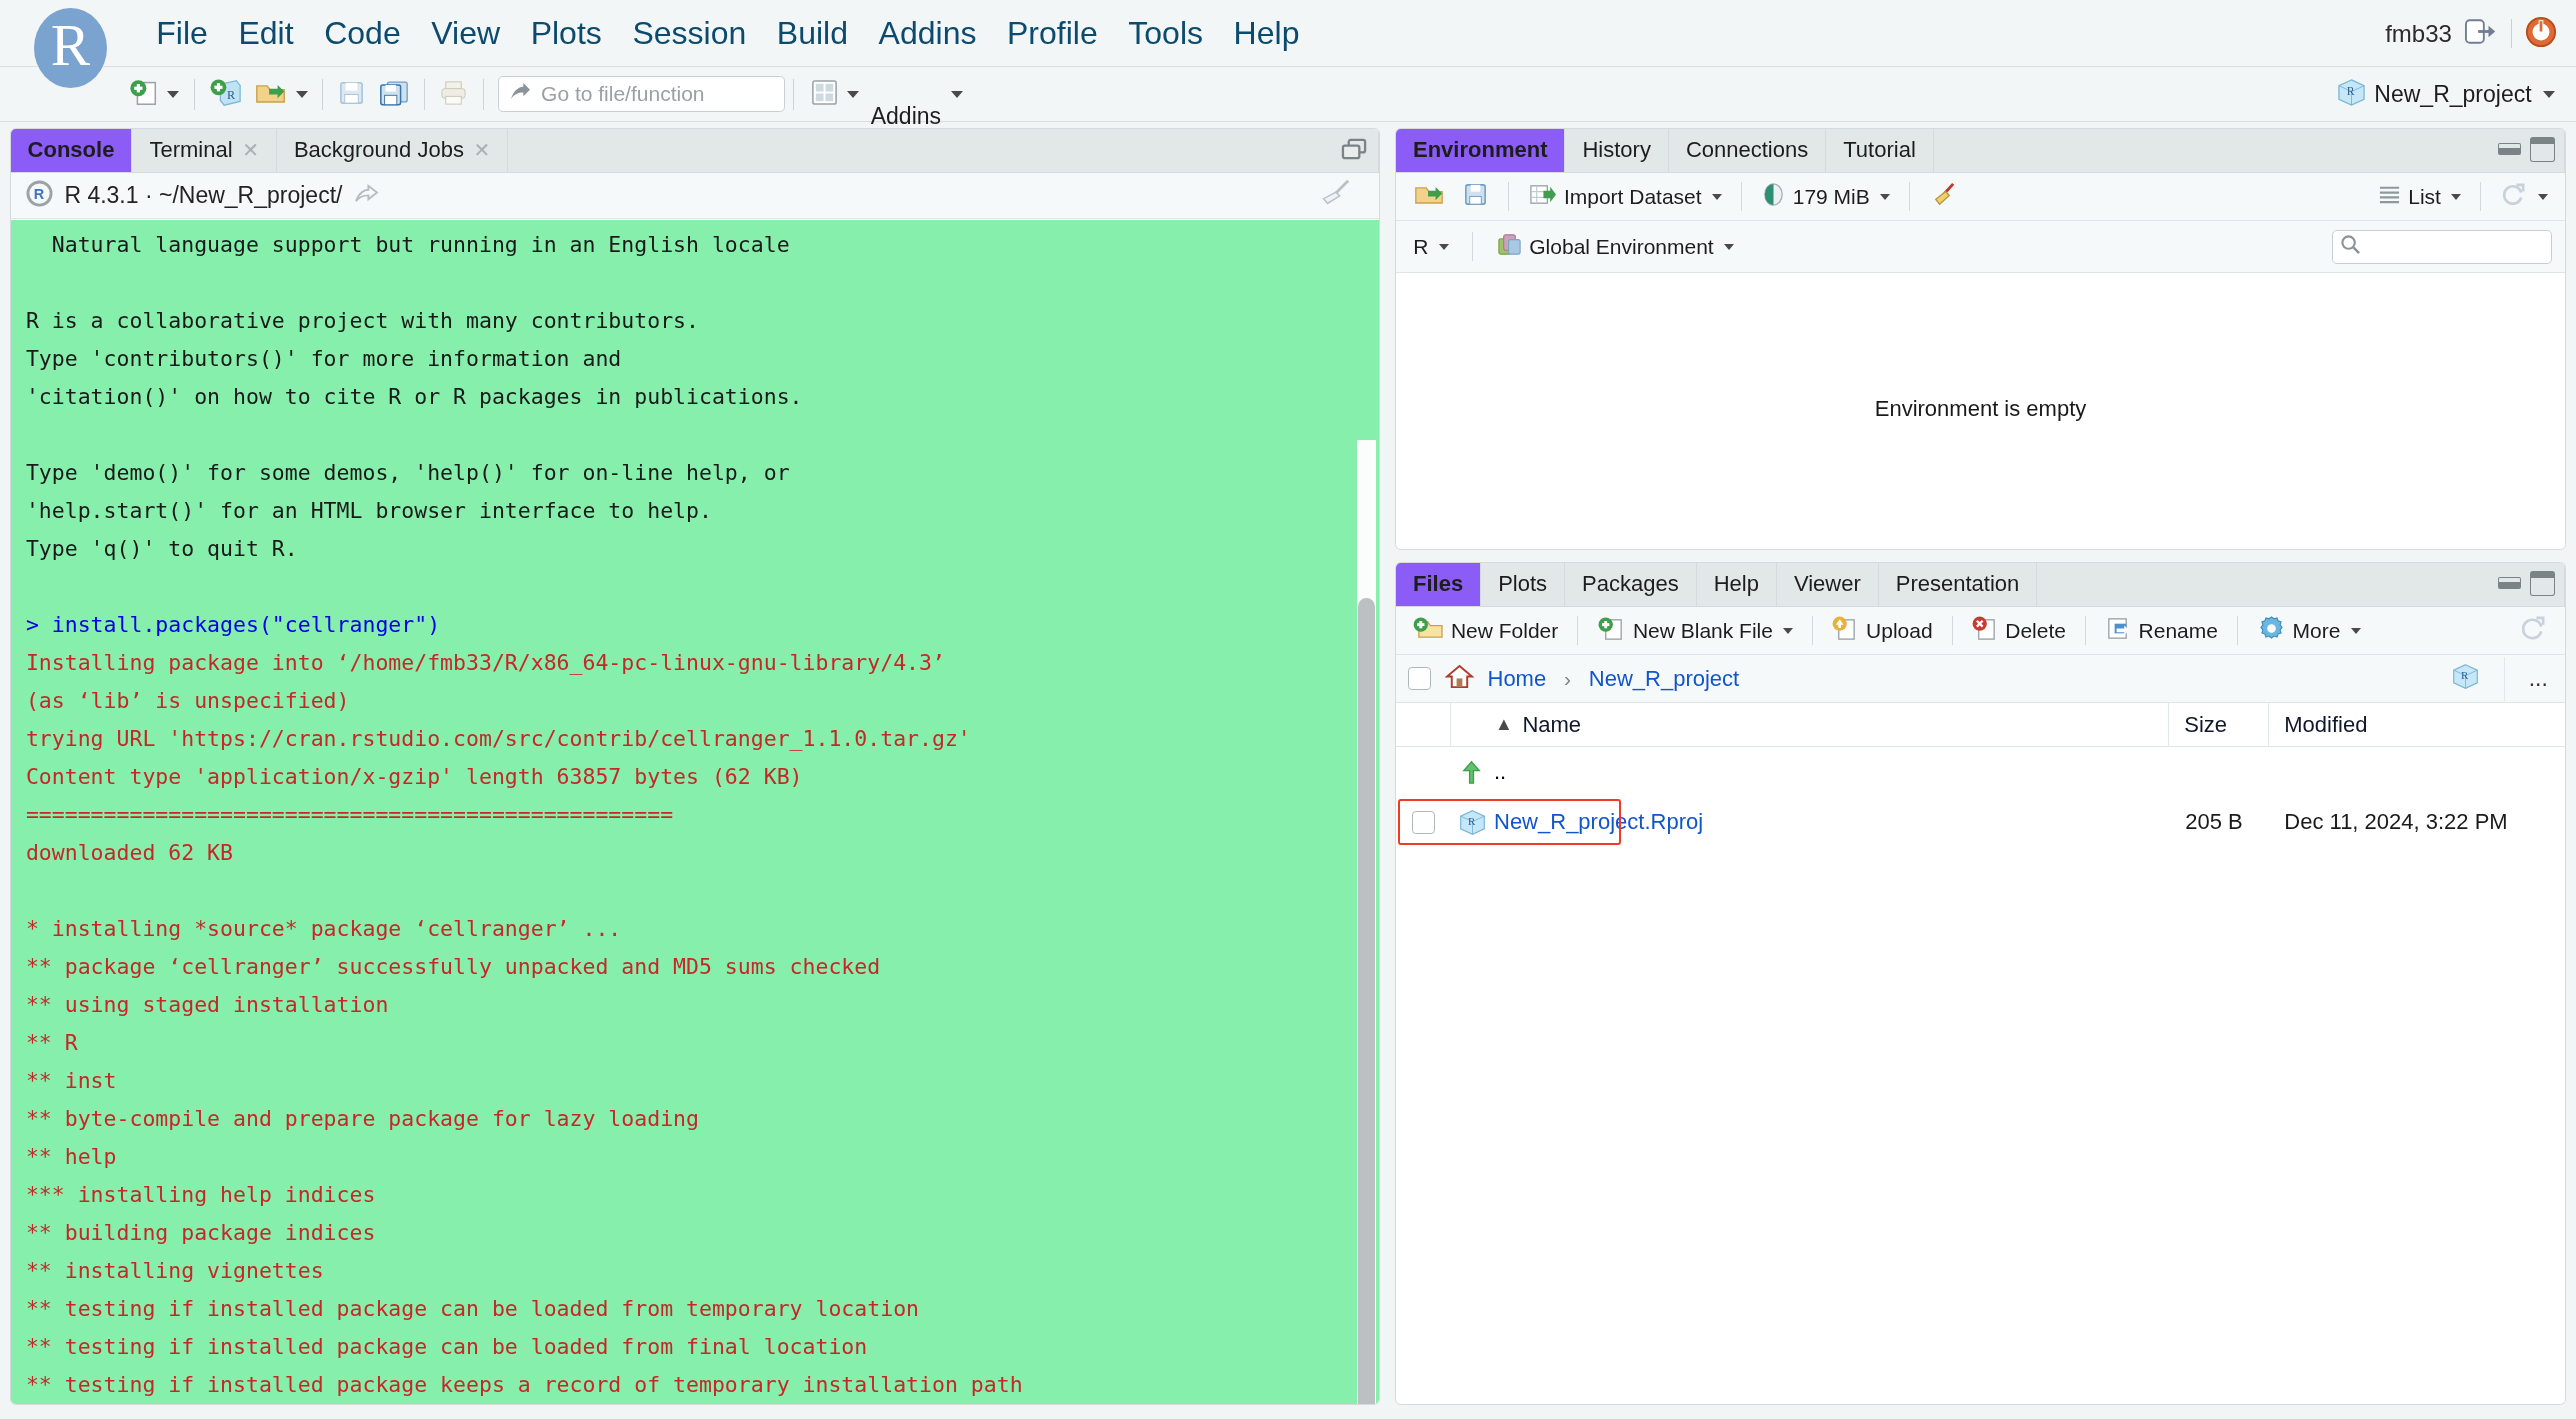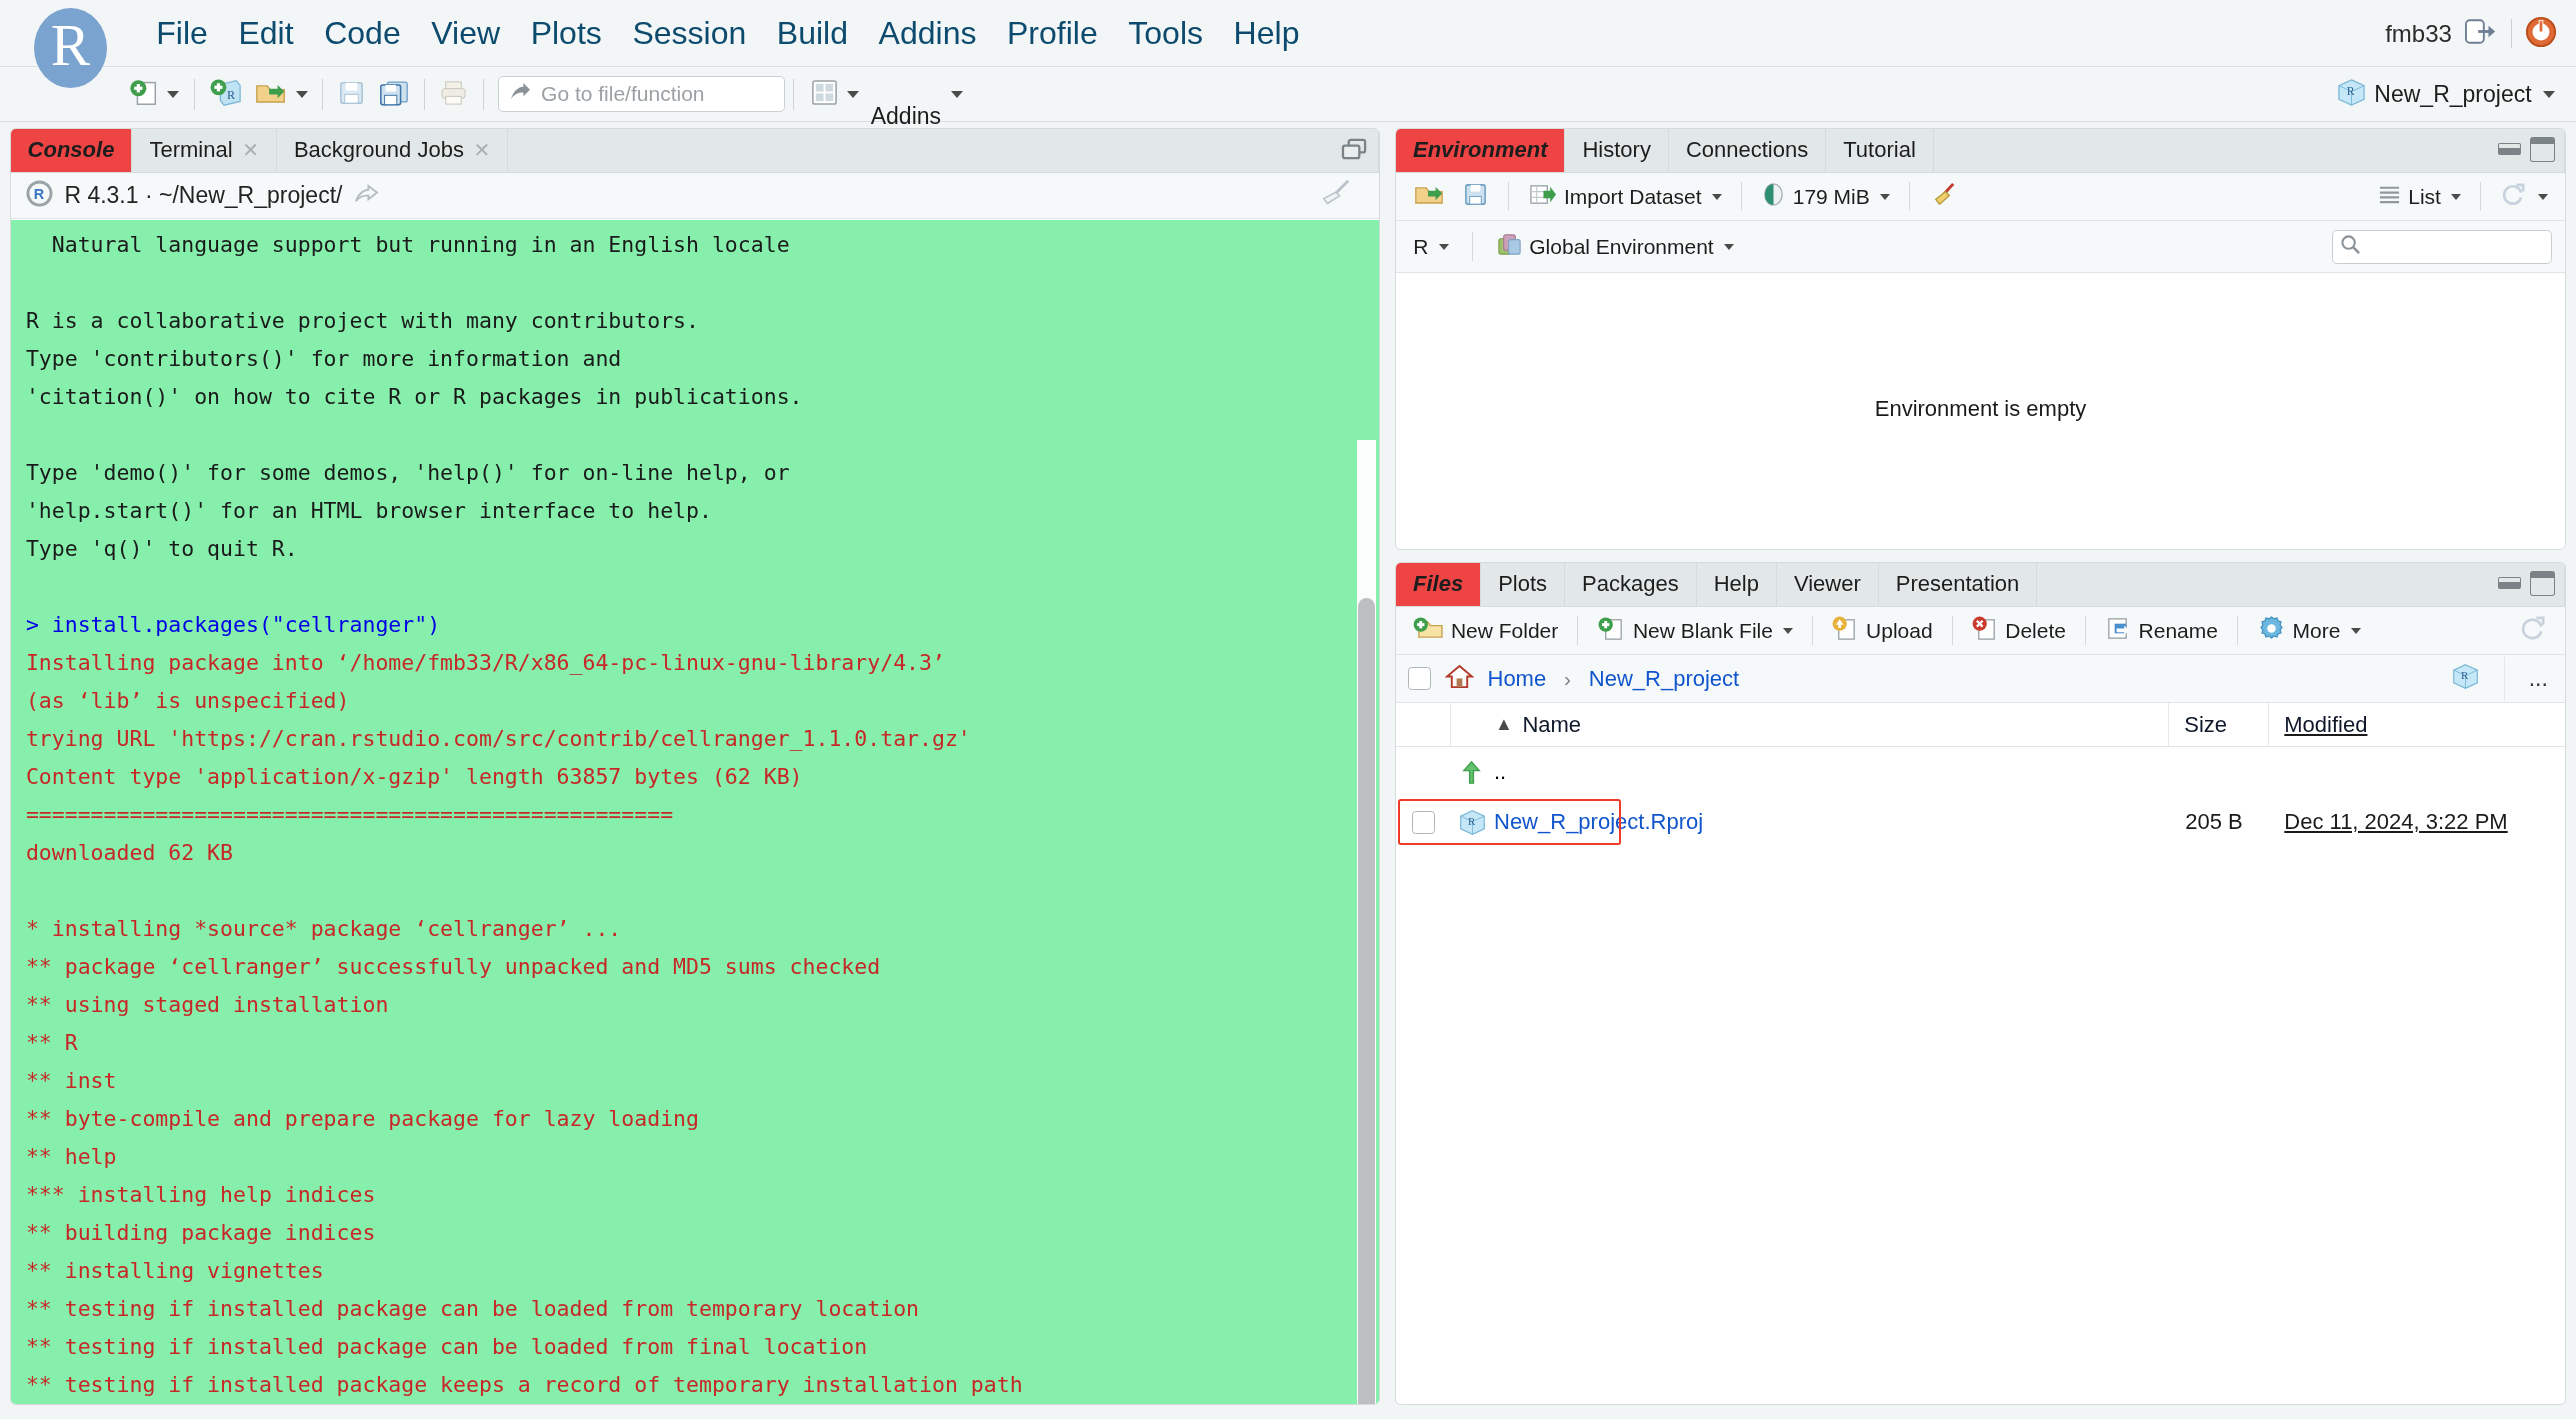--- a/index.html
+++ b/index.html
@@ -93,21 +93,21 @@
   .tabbar {
     position: relative; height: 44px; background: #e9edee;
     border-bottom: 1px solid #d5dadd;
     display: flex; align-items: flex-end;
   }
   .tab {
     height: 44px; padding: 0 17px; display: flex; align-items: center; gap: 9.6px;
     font-size: 22px; color: #1d1d1d; cursor: default;
     background: #e2e7e8; border-right: 1px solid #d5dadd;
   }
-  .tab.active { background: #ef4444; font-weight: bold; font-style: italic; }
+  .tab.active { background: #8b5cf6; font-weight: bold; }
   .tab .x { color: #a9b0b4; font-size: 20px; }
   .tabbar-spacer { flex: 1; background: #e2e7e8; height: 44px; border-right: 1px solid #d5dadd;}
   .pane-ctrls {
     position: absolute; right: 9.6px; top: 7.6px; display: flex; align-items: center; gap: 9.6px;
   }
   .ico-min { width: 23px; height: 11.5px; border: 1.9px solid #7b8387; border-bottom-width: 7.6px; border-radius: 1.9px; }
   .ico-max { width: 25px; height: 25px; border: 1.9px solid #7b8387; border-top-width: 7.6px; border-radius: 2.9px; }
 
   .subbar {
     height: 48px; background: #f6f9fa; border-bottom: 1px solid #dfe4e6;
@@ -175,21 +175,21 @@
   .fh { font-size: 22px; color: #0f172a; }
   .files-row { height: 50px; display: flex; align-items: center; position: relative; }
   .cb {
     width: 23px; height: 23px; border: 1.9px solid #b0b7bb; border-radius: 3.8px;
     background: #fff; flex: none;
   }
   .col-cb   { width: 54px; display: flex; align-items: center; justify-content: center; flex: none; }
   .col-icon { width: 44px; display: flex; align-items: center; justify-content: center; flex: none; }
   .col-name { flex: 1; display: flex; align-items: center; gap: 9.6px; font-size: 22px; }
   .col-size { width: 99px; font-size: 22px; color: #1a1a1a; flex: none; }
-  .col-mod  { width: 296px; font-size: 22px; color: #1a1a1a; flex: none; text-decoration: underline; }
+  .col-mod  { width: 296px; font-size: 22px; color: #1a1a1a; flex: none; }
   .fname-link { color: #1155cc; }
   #highlight-box {
     position: absolute; left: 0px; top: 0px; width: 226px; height: 44px;
     border: 2.9px solid #ef3a26; border-radius: 2.9px; pointer-events: none;
   }
   .vline { width: 1px; height: 44px; background: #e2e7e9; }
 </style>
 </head>
 <body>
 

